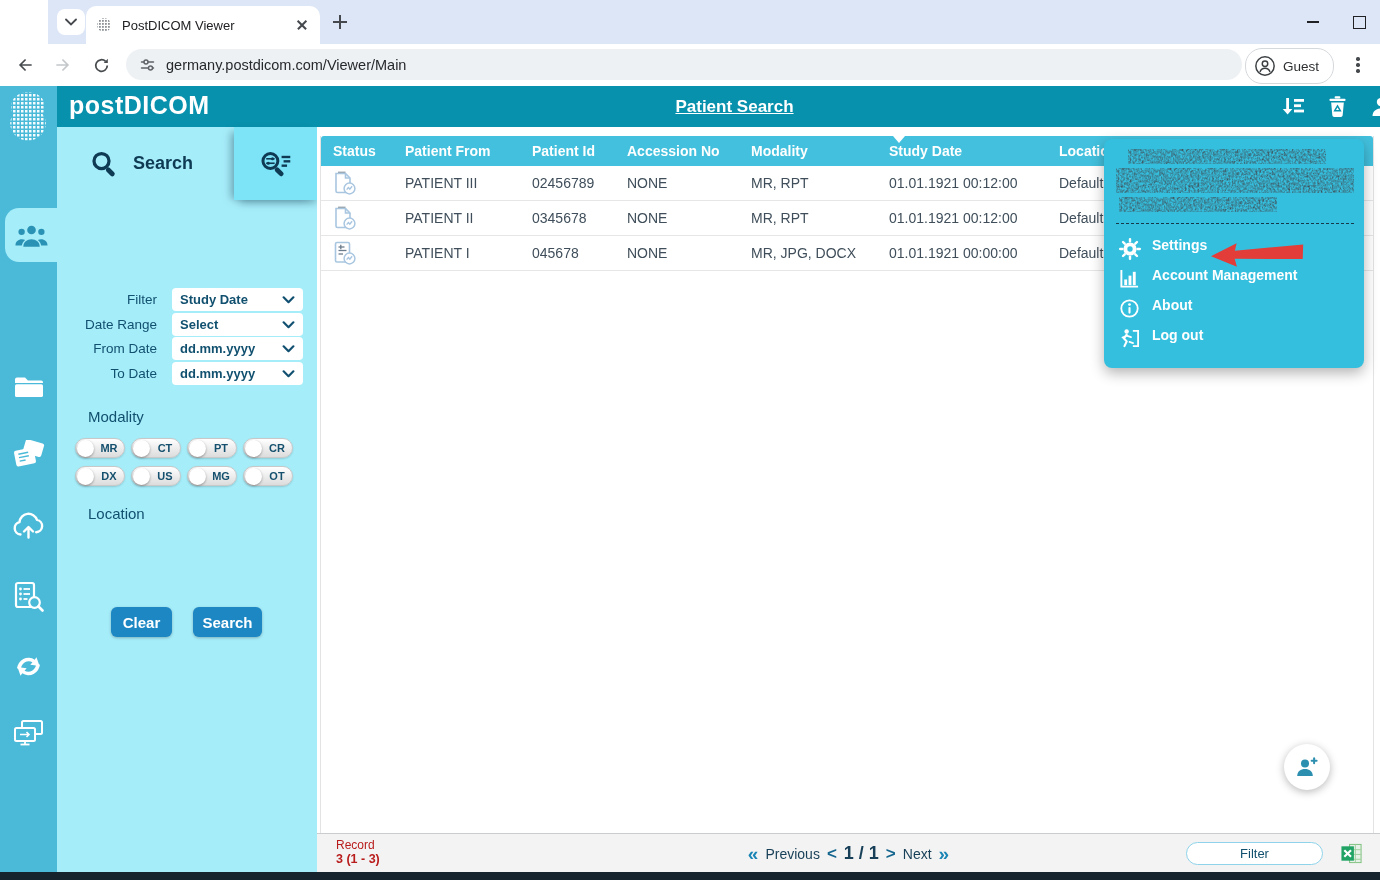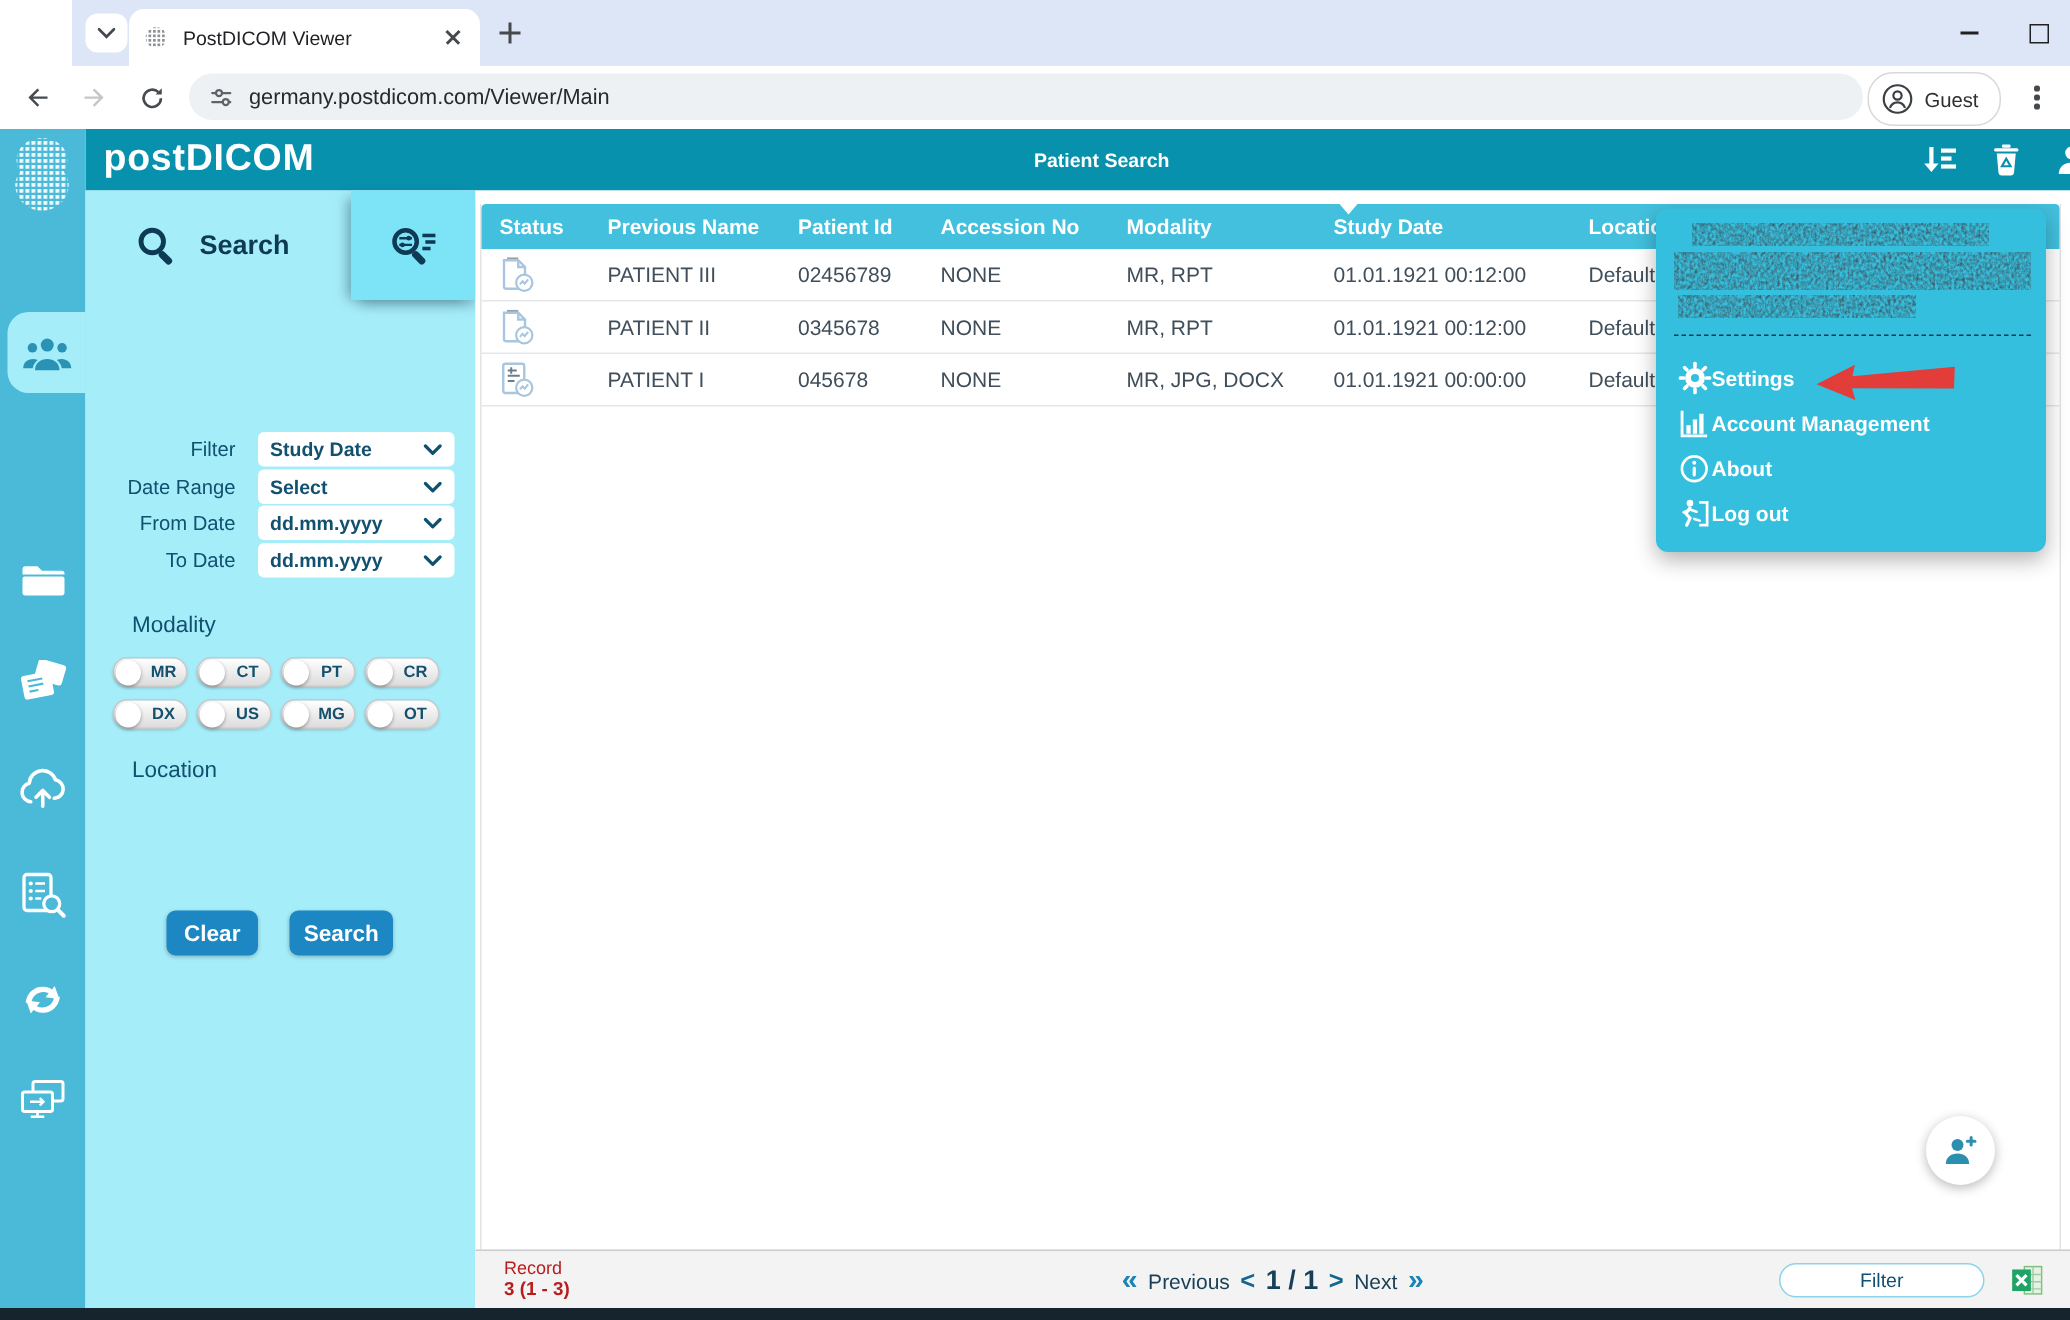--- a/index.html
+++ b/index.html
@@ -33,21 +33,21 @@
      display:flex;align-items:center;padding:0 14px;box-sizing:border-box;cursor:text;}
   .url-text{font-size:14.5px;color:#27292b;margin-left:10px;}
   .guest-btn{position:absolute;right:46px;top:4px;height:34px;border:1px solid #d6d9dc;border-radius:17px;background:#fff;
      display:flex;align-items:center;padding:0 14px 0 8px;gap:7px;cursor:pointer;}
   .guest-label{font-size:13.5px;color:#2d2f31;}
   .kebab{position:absolute;right:12px;top:10px;width:20px;height:22px;display:flex;flex-direction:column;align-items:center;justify-content:center;gap:2.6px;cursor:pointer;}
   .kebab i{width:3.4px;height:3.4px;border-radius:50%;background:#45494d;}
   
   .app-topbar{position:absolute;left:57px;top:86px;width:1323px;height:41px;background:var(--brand,#0891ad);padding-left:32px;}
   .app-logo{position:absolute;left:12px;top:5px;color:#fff;font-size:25px;font-weight:700;letter-spacing:0.5px;}
-  .page-title{position:absolute;left:50%;top:50%;transform:translate(-50%,-50%);color:#fff;font-size:13px;font-weight:700;}
+  .page-title{position:absolute;left:50%;top:50%;transform:translate(-50%,-50%);color:#fff;font-size:17px;font-weight:700;text-decoration:underline;}
   .topbar-actions{position:absolute;right:18px;top:0;height:41px;display:flex;align-items:center;gap:18px;}
   .topbar-actions .act{width:26px;height:26px;display:flex;align-items:center;justify-content:center;cursor:pointer;}
   .sidebar{position:absolute;left:0;top:86px;width:57px;height:794px;background:var(--sidebar,#4abad8);}
   .side-item{position:absolute;left:0;width:57px;height:44px;display:flex;align-items:center;justify-content:center;cursor:pointer;}
   .side-item.active{left:5px;width:52px;height:54px;background:var(--panel,#a6edfa);border-radius:14px 0 0 14px;}
   
   .search-panel{position:absolute;left:57px;top:127px;width:260px;height:753px;background:var(--panel,#a6edfa);}
   .tab-basic{position:absolute;left:0;top:0;width:177px;height:73px;display:flex;align-items:center;gap:14px;padding-left:32px;box-sizing:border-box;cursor:pointer;}
   .tab-basic .lbl{font-size:18px;font-weight:600;color:#0e3a54;}
   .tab-adv{position:absolute;left:177px;top:0;width:83px;height:73px;background:var(--tab-active,#7de3f7);
@@ -97,21 +97,21 @@
   .filter-input{position:absolute;right:57px;top:8px;width:137px;height:23px;border:1.5px solid #8ed3ea;border-radius:12px;
      background:#fff;text-align:center;font-size:13px;color:#11506f;outline:none;font-family:inherit;box-sizing:border-box;}
   .filter-input::placeholder{color:#11506f;opacity:1;}
   .excel-btn{position:absolute;right:17px;top:8px;width:23px;height:23px;cursor:pointer;}
   .bottom-strip{position:absolute;left:0;top:872px;width:1380px;height:8px;background:var(--bottom-strip,#16242e);z-index:70;}
   
   .user-menu{position:absolute;left:1104px;top:139px;width:260px;height:229px;background:var(--menu,#35bfde);
      border-radius:8px;box-shadow:0 5px 14px rgba(0,0,0,.3);z-index:50;}
   .scribble{position:absolute;filter:url(#scribbleNoise);}
   .menu-sep{position:absolute;left:12px;top:84px;width:238px;border-top:1.6px dashed #16394c;}
-  .menu-item{position:absolute;left:0;width:260px;height:30px;display:flex;align-items:center;padding-left:14px;box-sizing:border-box;cursor:pointer;}
+  .menu-item{position:absolute;left:0;width:260px;height:30px;display:flex;align-items:flex-start;padding-left:14px;box-sizing:border-box;gap:11px;cursor:pointer;}
   .menu-item .mi-ico{width:23px;height:23px;display:flex;align-items:center;justify-content:center;}
   .menu-item .mi-label{color:#fff;font-size:14px;font-weight:600;}
   .red-arrow{position:absolute;left:1210px;top:241px;z-index:60;transform:rotate(-2deg);}
   
   .fab{position:absolute;left:1284px;top:744px;width:46px;height:46px;border-radius:50%;background:#fff;
      box-shadow:0 2px 8px rgba(0,0,0,.28);display:flex;align-items:center;justify-content:center;cursor:pointer;z-index:40;}
 </style>
 </head>
 <body>
 
@@ -417,21 +417,21 @@
     <button class="panel-btn" style="left:136px;top:480px;width:69px">Search</button>
   </div>
 
   <div class="main">
     <div class="table-wrap">
       <div class="t-head t-grid">
         <div class="hc">
             <span>Status</span>
           </div>
         <div class="hc">
-            <span>Previous Name</span>
+            <span>Patient From</span>
           </div>
         <div class="hc">
             <span>Patient Id</span>
           </div>
         <div class="hc">
             <span>Accession No</span>
           </div>
         <div class="hc">
             <span>Modality</span>
           </div>

